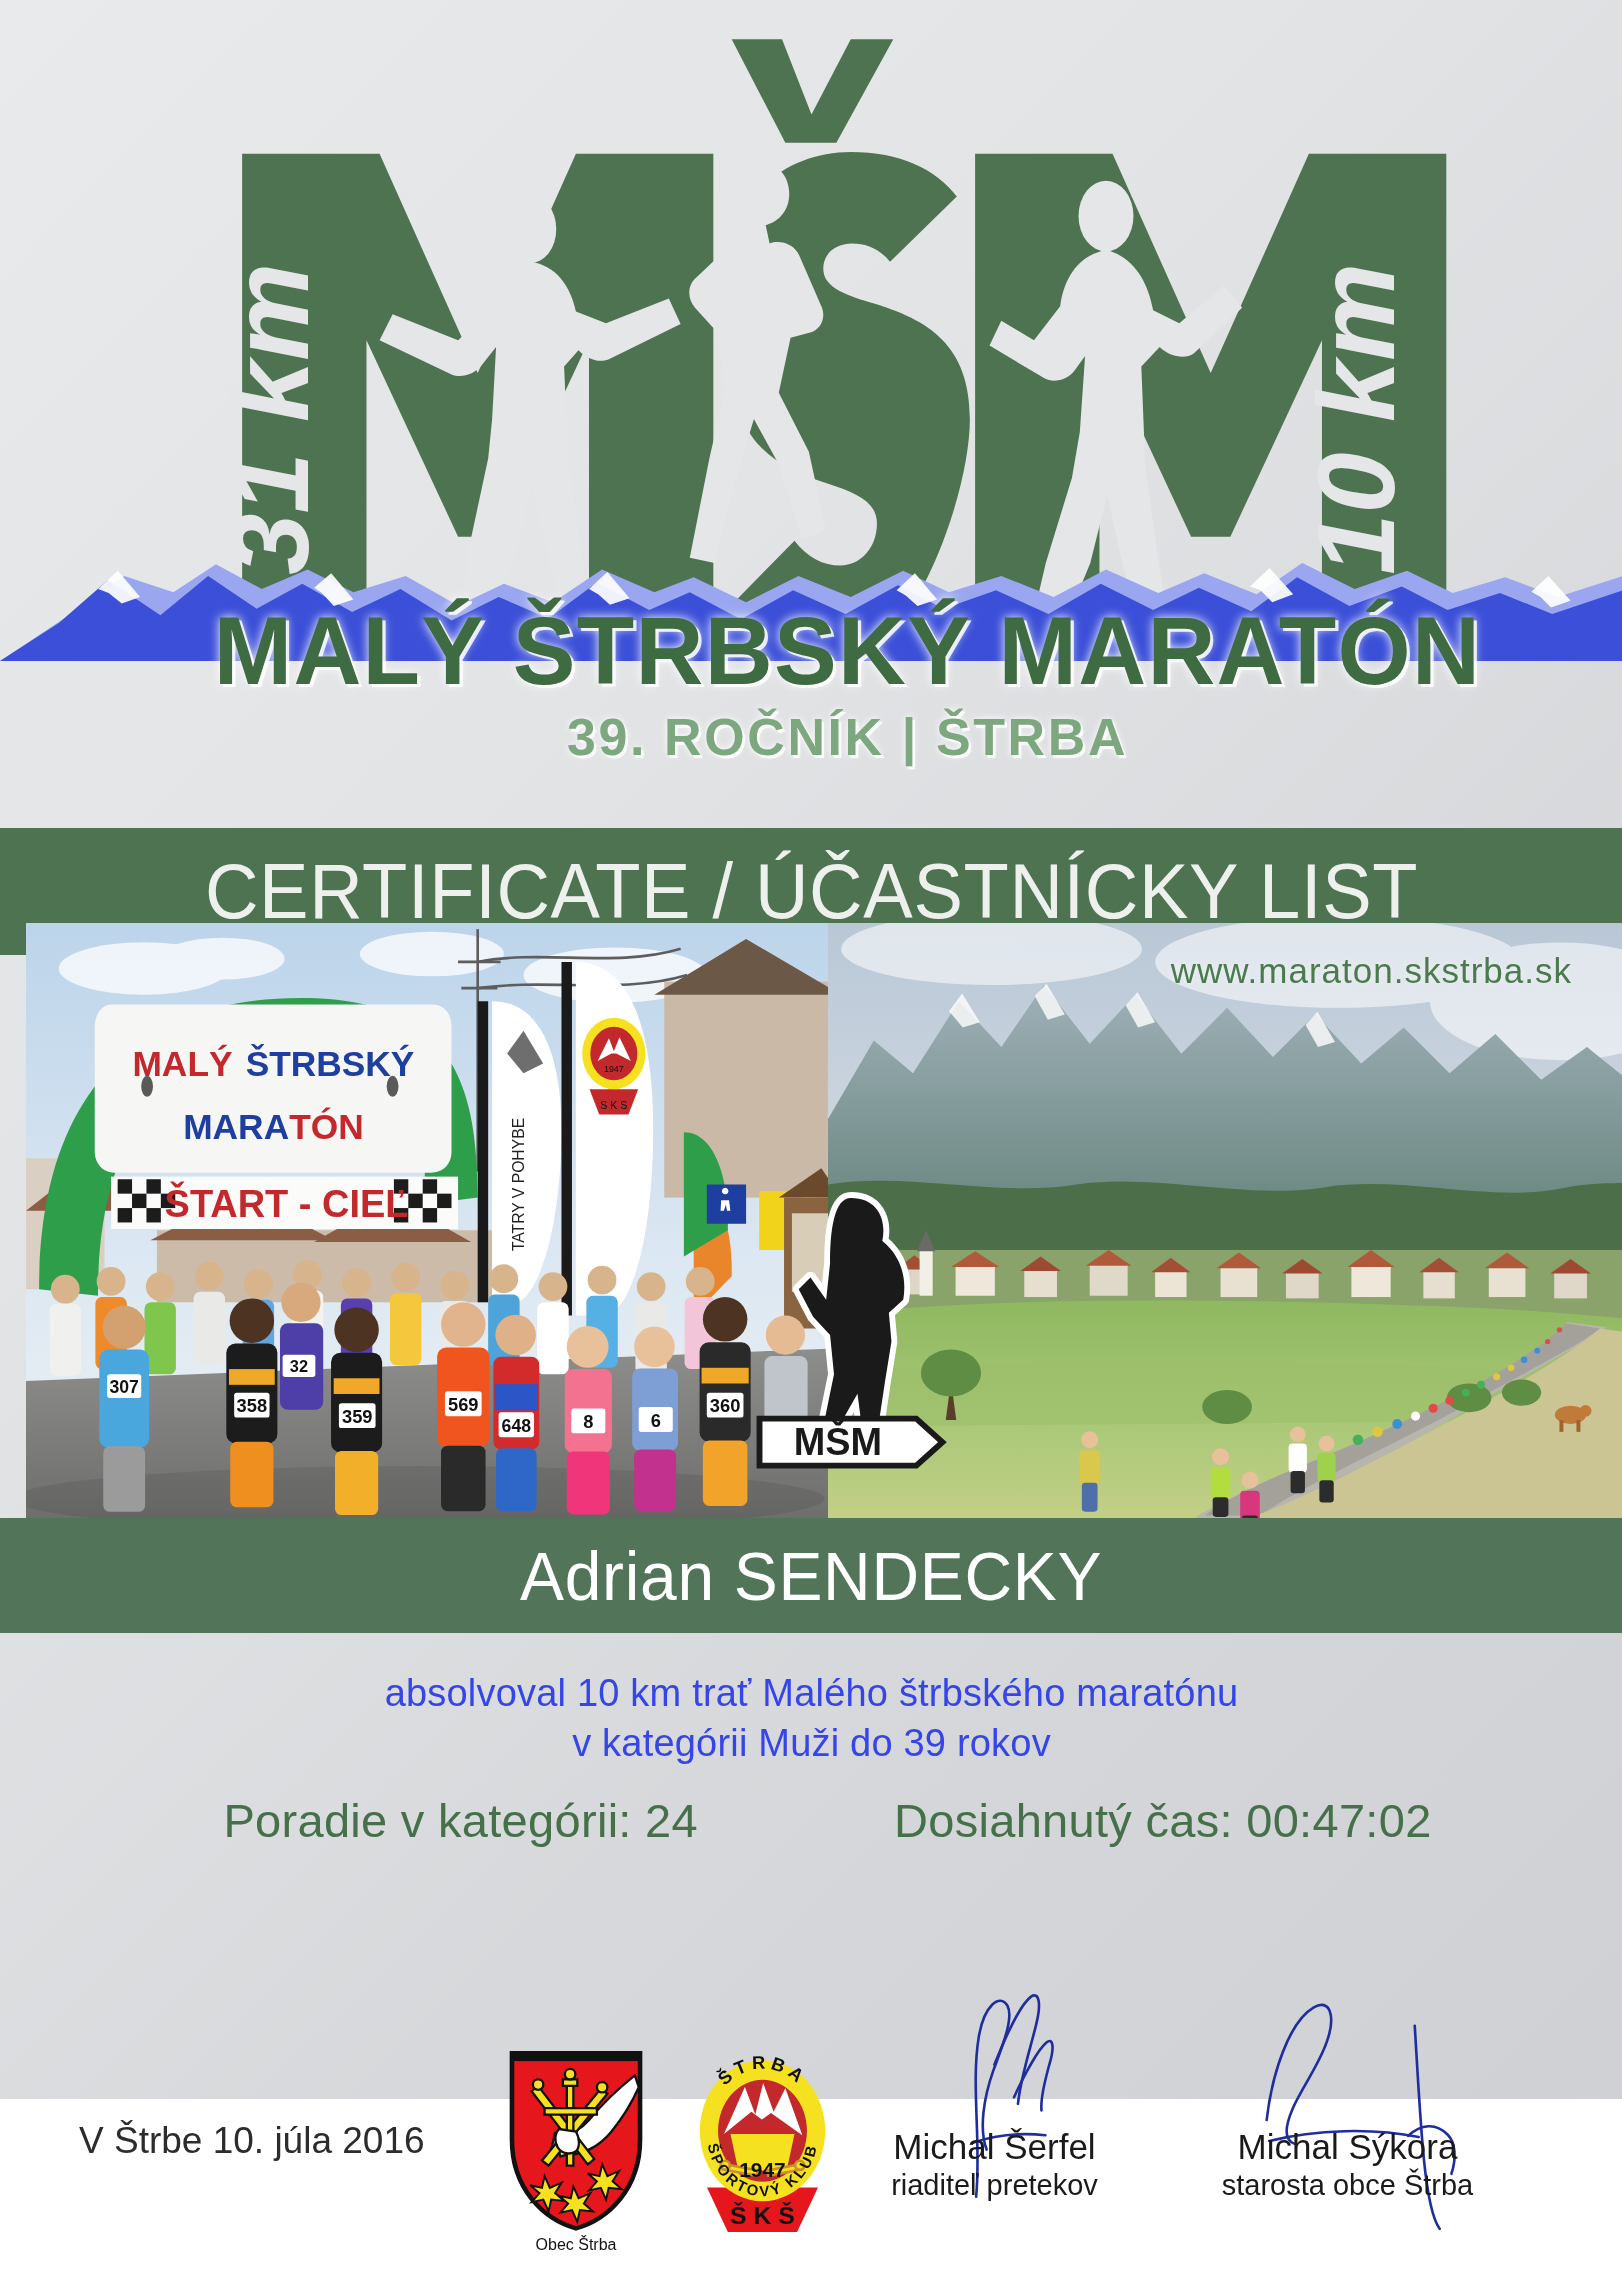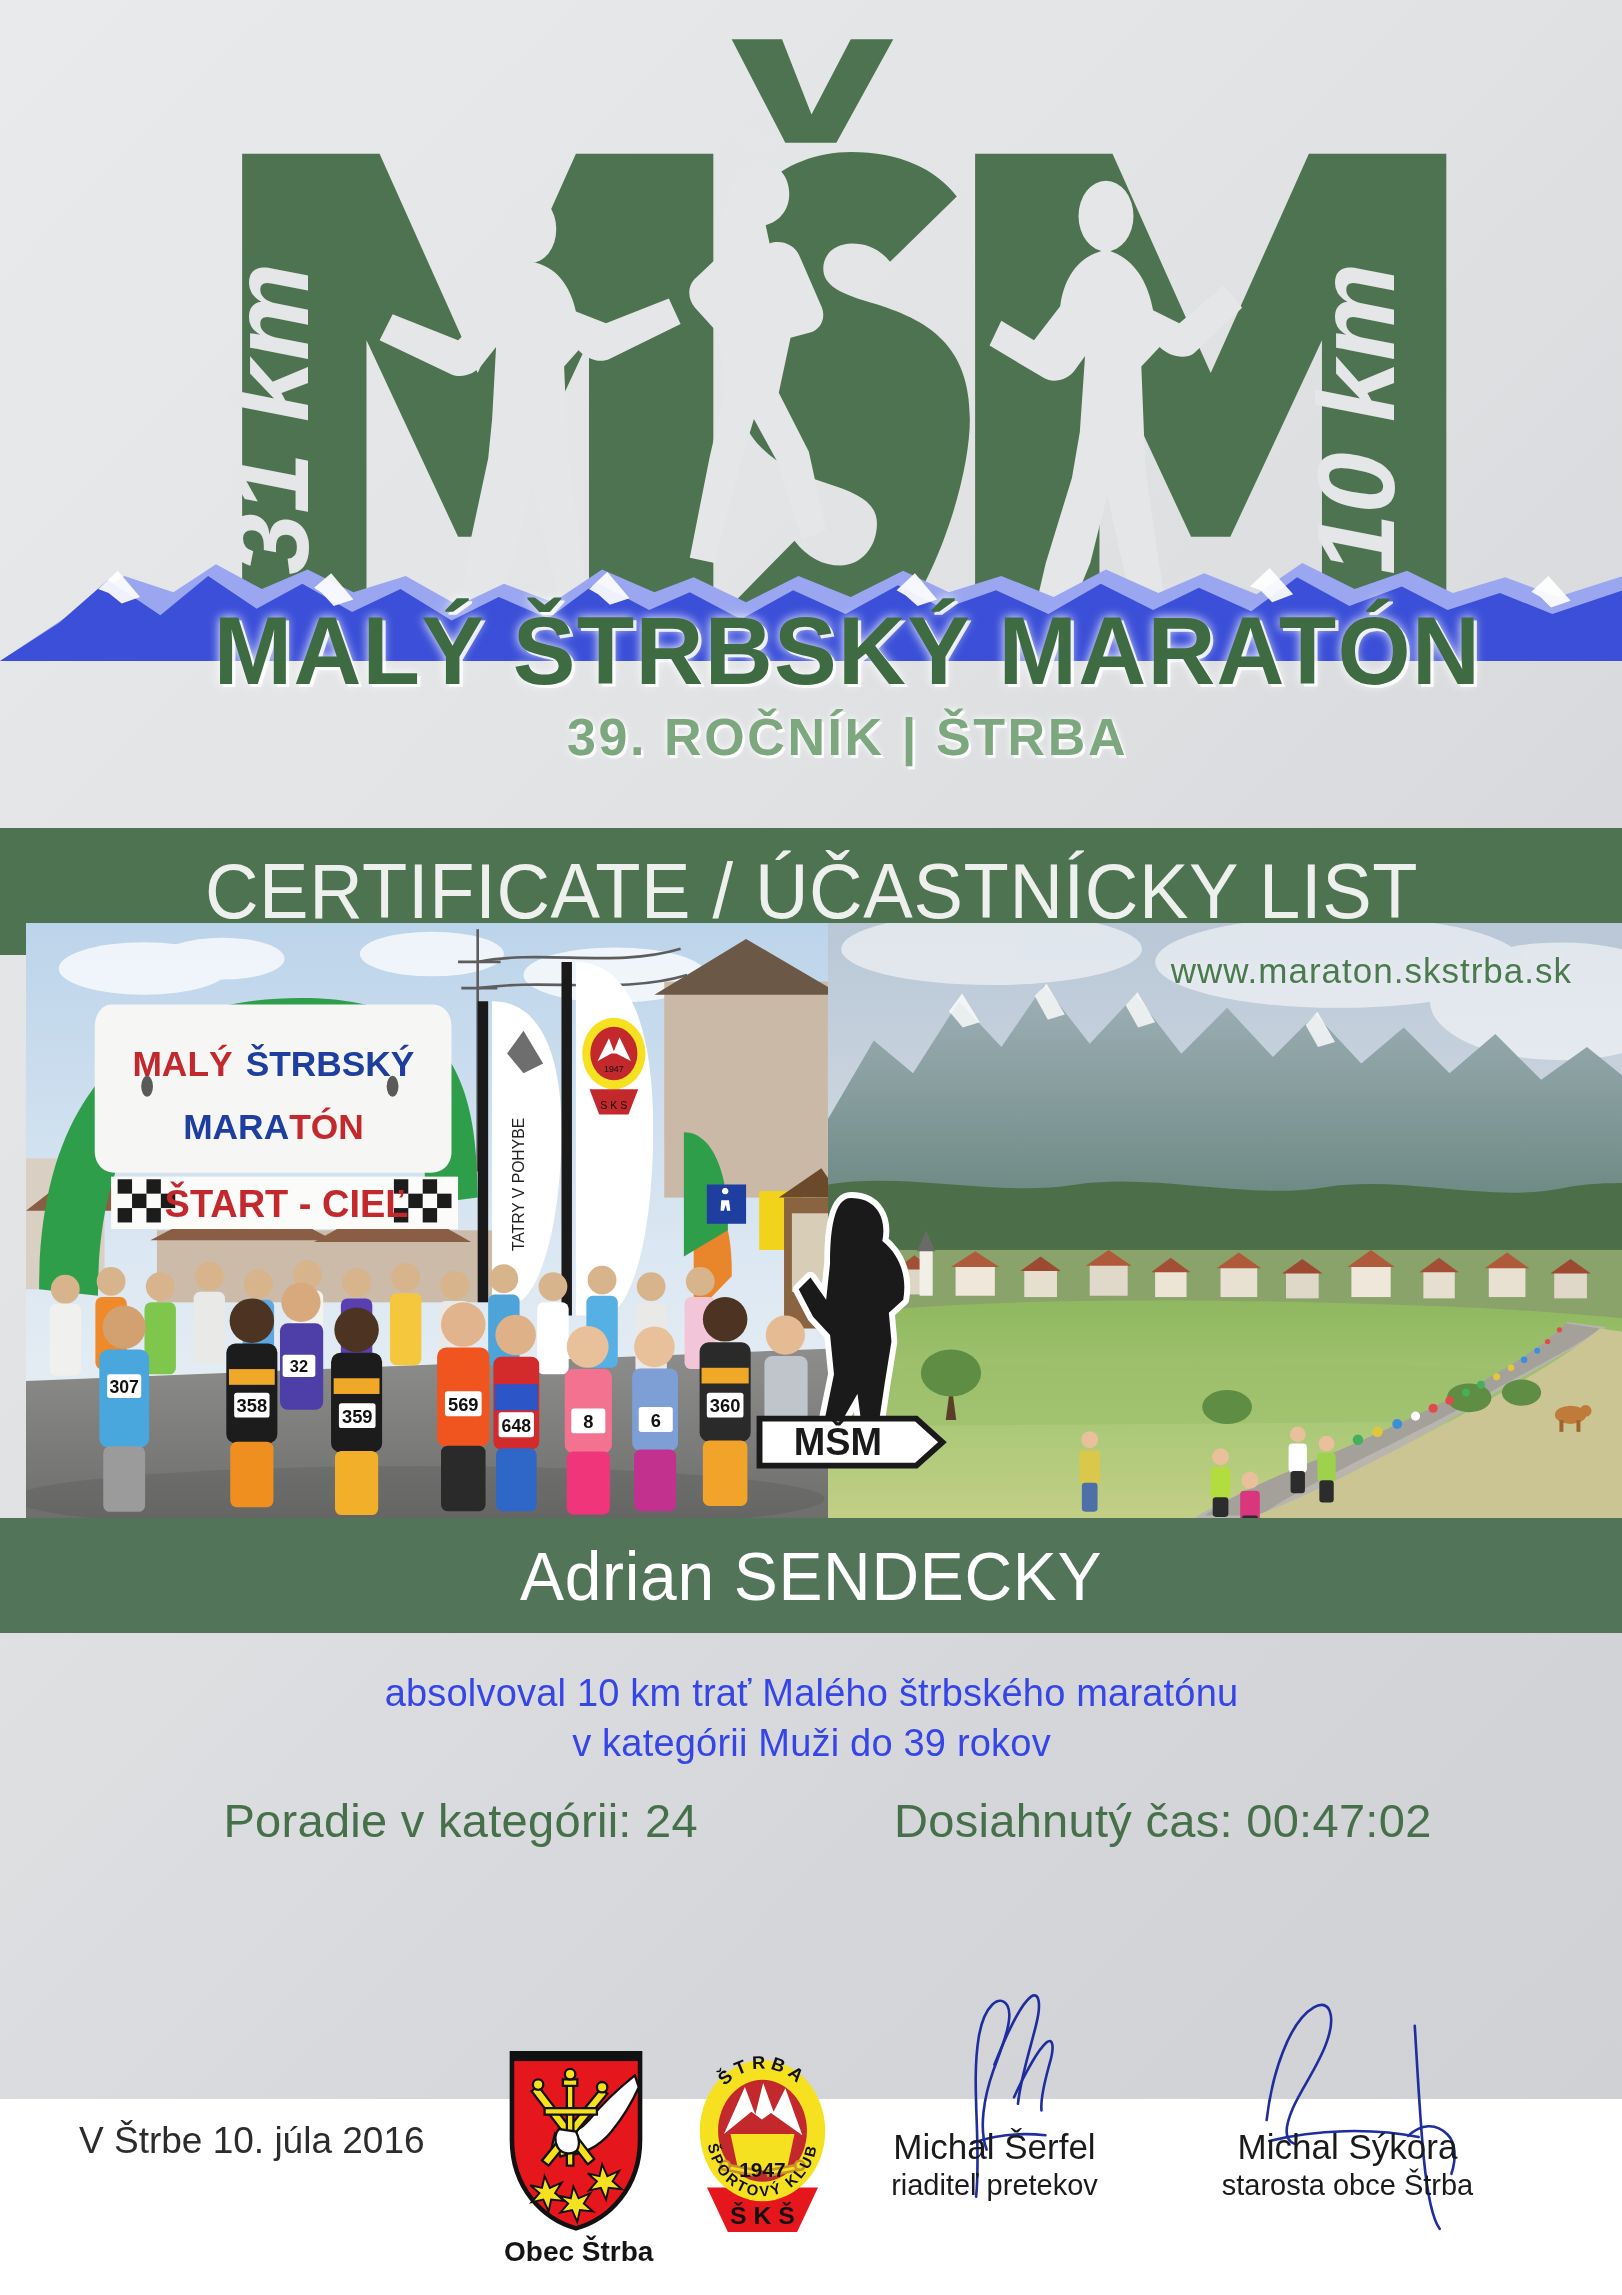--- a/index.html
+++ b/index.html
@@ -96,21 +96,21 @@
   }
   #date-text {
     position:absolute; left:79px; top:2120px;
     color:#2c2c2c; font-size:37px; white-space:nowrap;
   }
   .crest-wrap {
     position:absolute; text-align:center;
   }
   #crest-obec { left:504px; top:2048px; width:144px; }
   #crest-obec-caption {
-    color:#141414; font-size:28px; font-weight:bold; margin-top:2.6px;
+    color:#141414; font-size:16px; font-weight:normal; margin-top:2.6px;
     white-space:nowrap;
   }
   #crest-sks { left:687px; top:2036px; width:151px; }
 
   .signature-block { position:absolute; text-align:center; width:301px; }
   #sig-1 { left:844px; top:2127px; }
   #sig-2 { left:1197px; top:2127px; }
   .sig-name { color:#1a1a1a; font-size:35px; white-space:nowrap; }
   .sig-role { color:#1a1a1a; font-size:29px; white-space:nowrap; margin-top:2px; }
   .sig-ink { position:absolute; pointer-events:none; }

